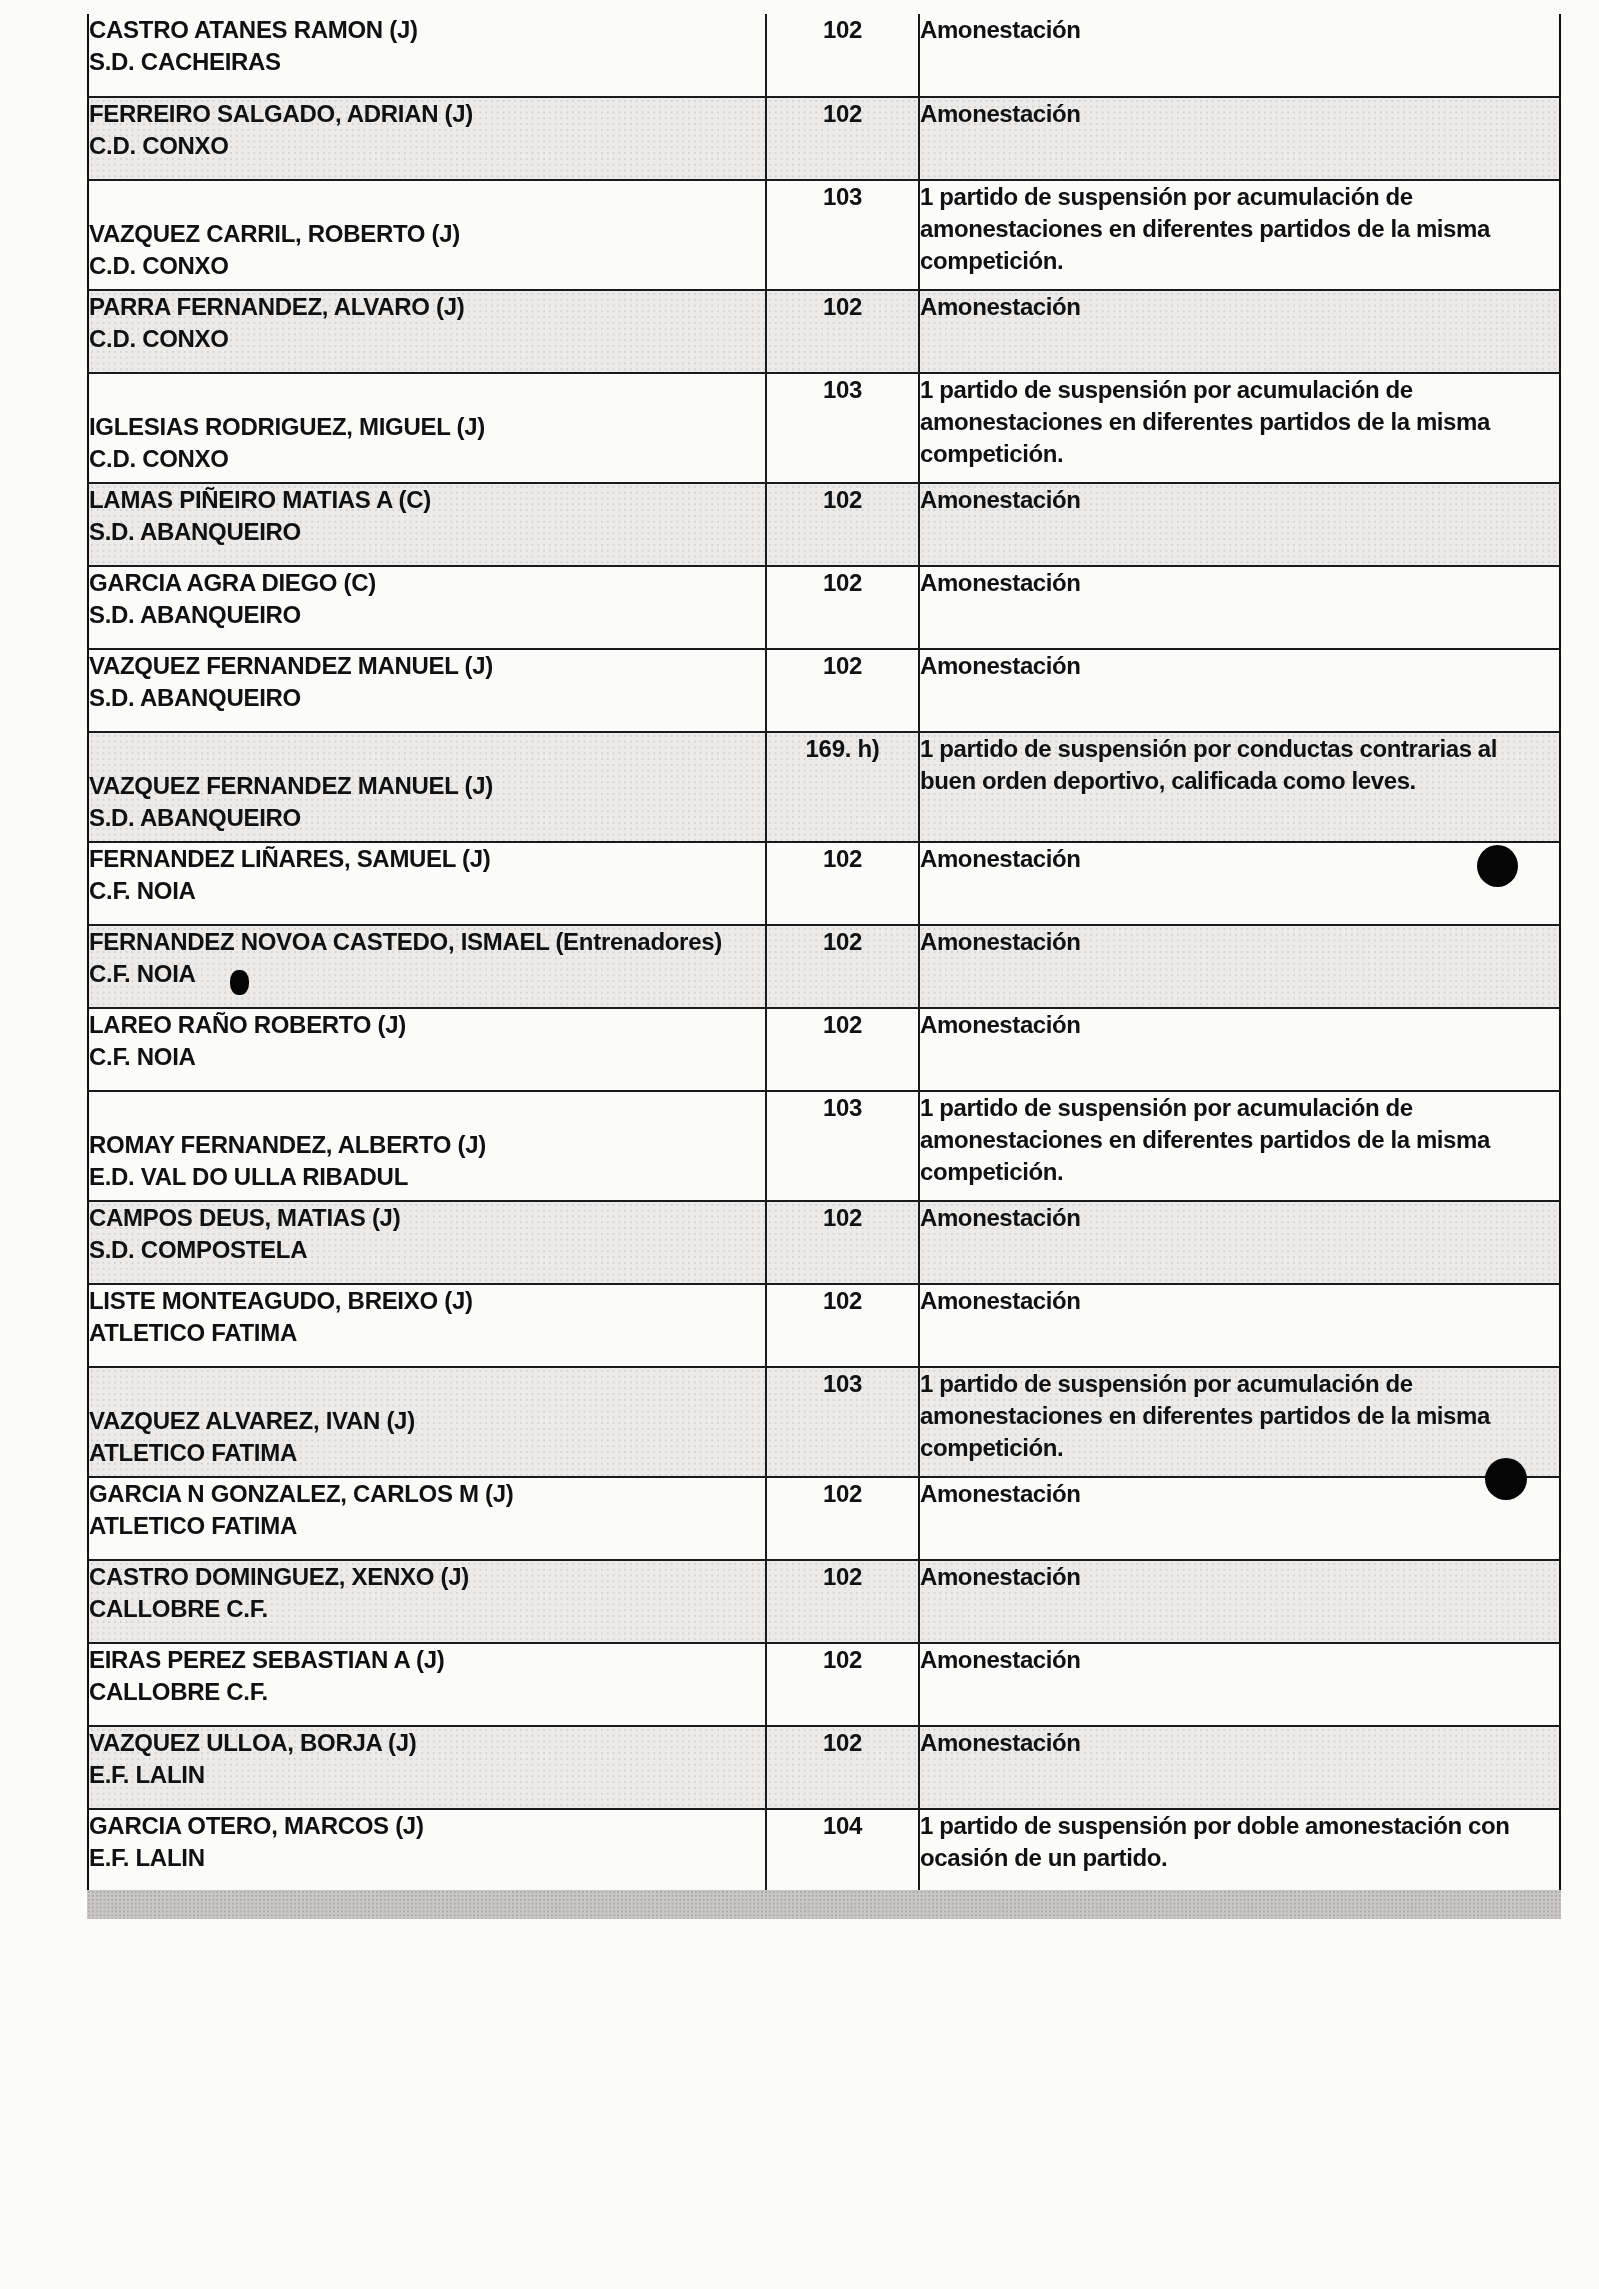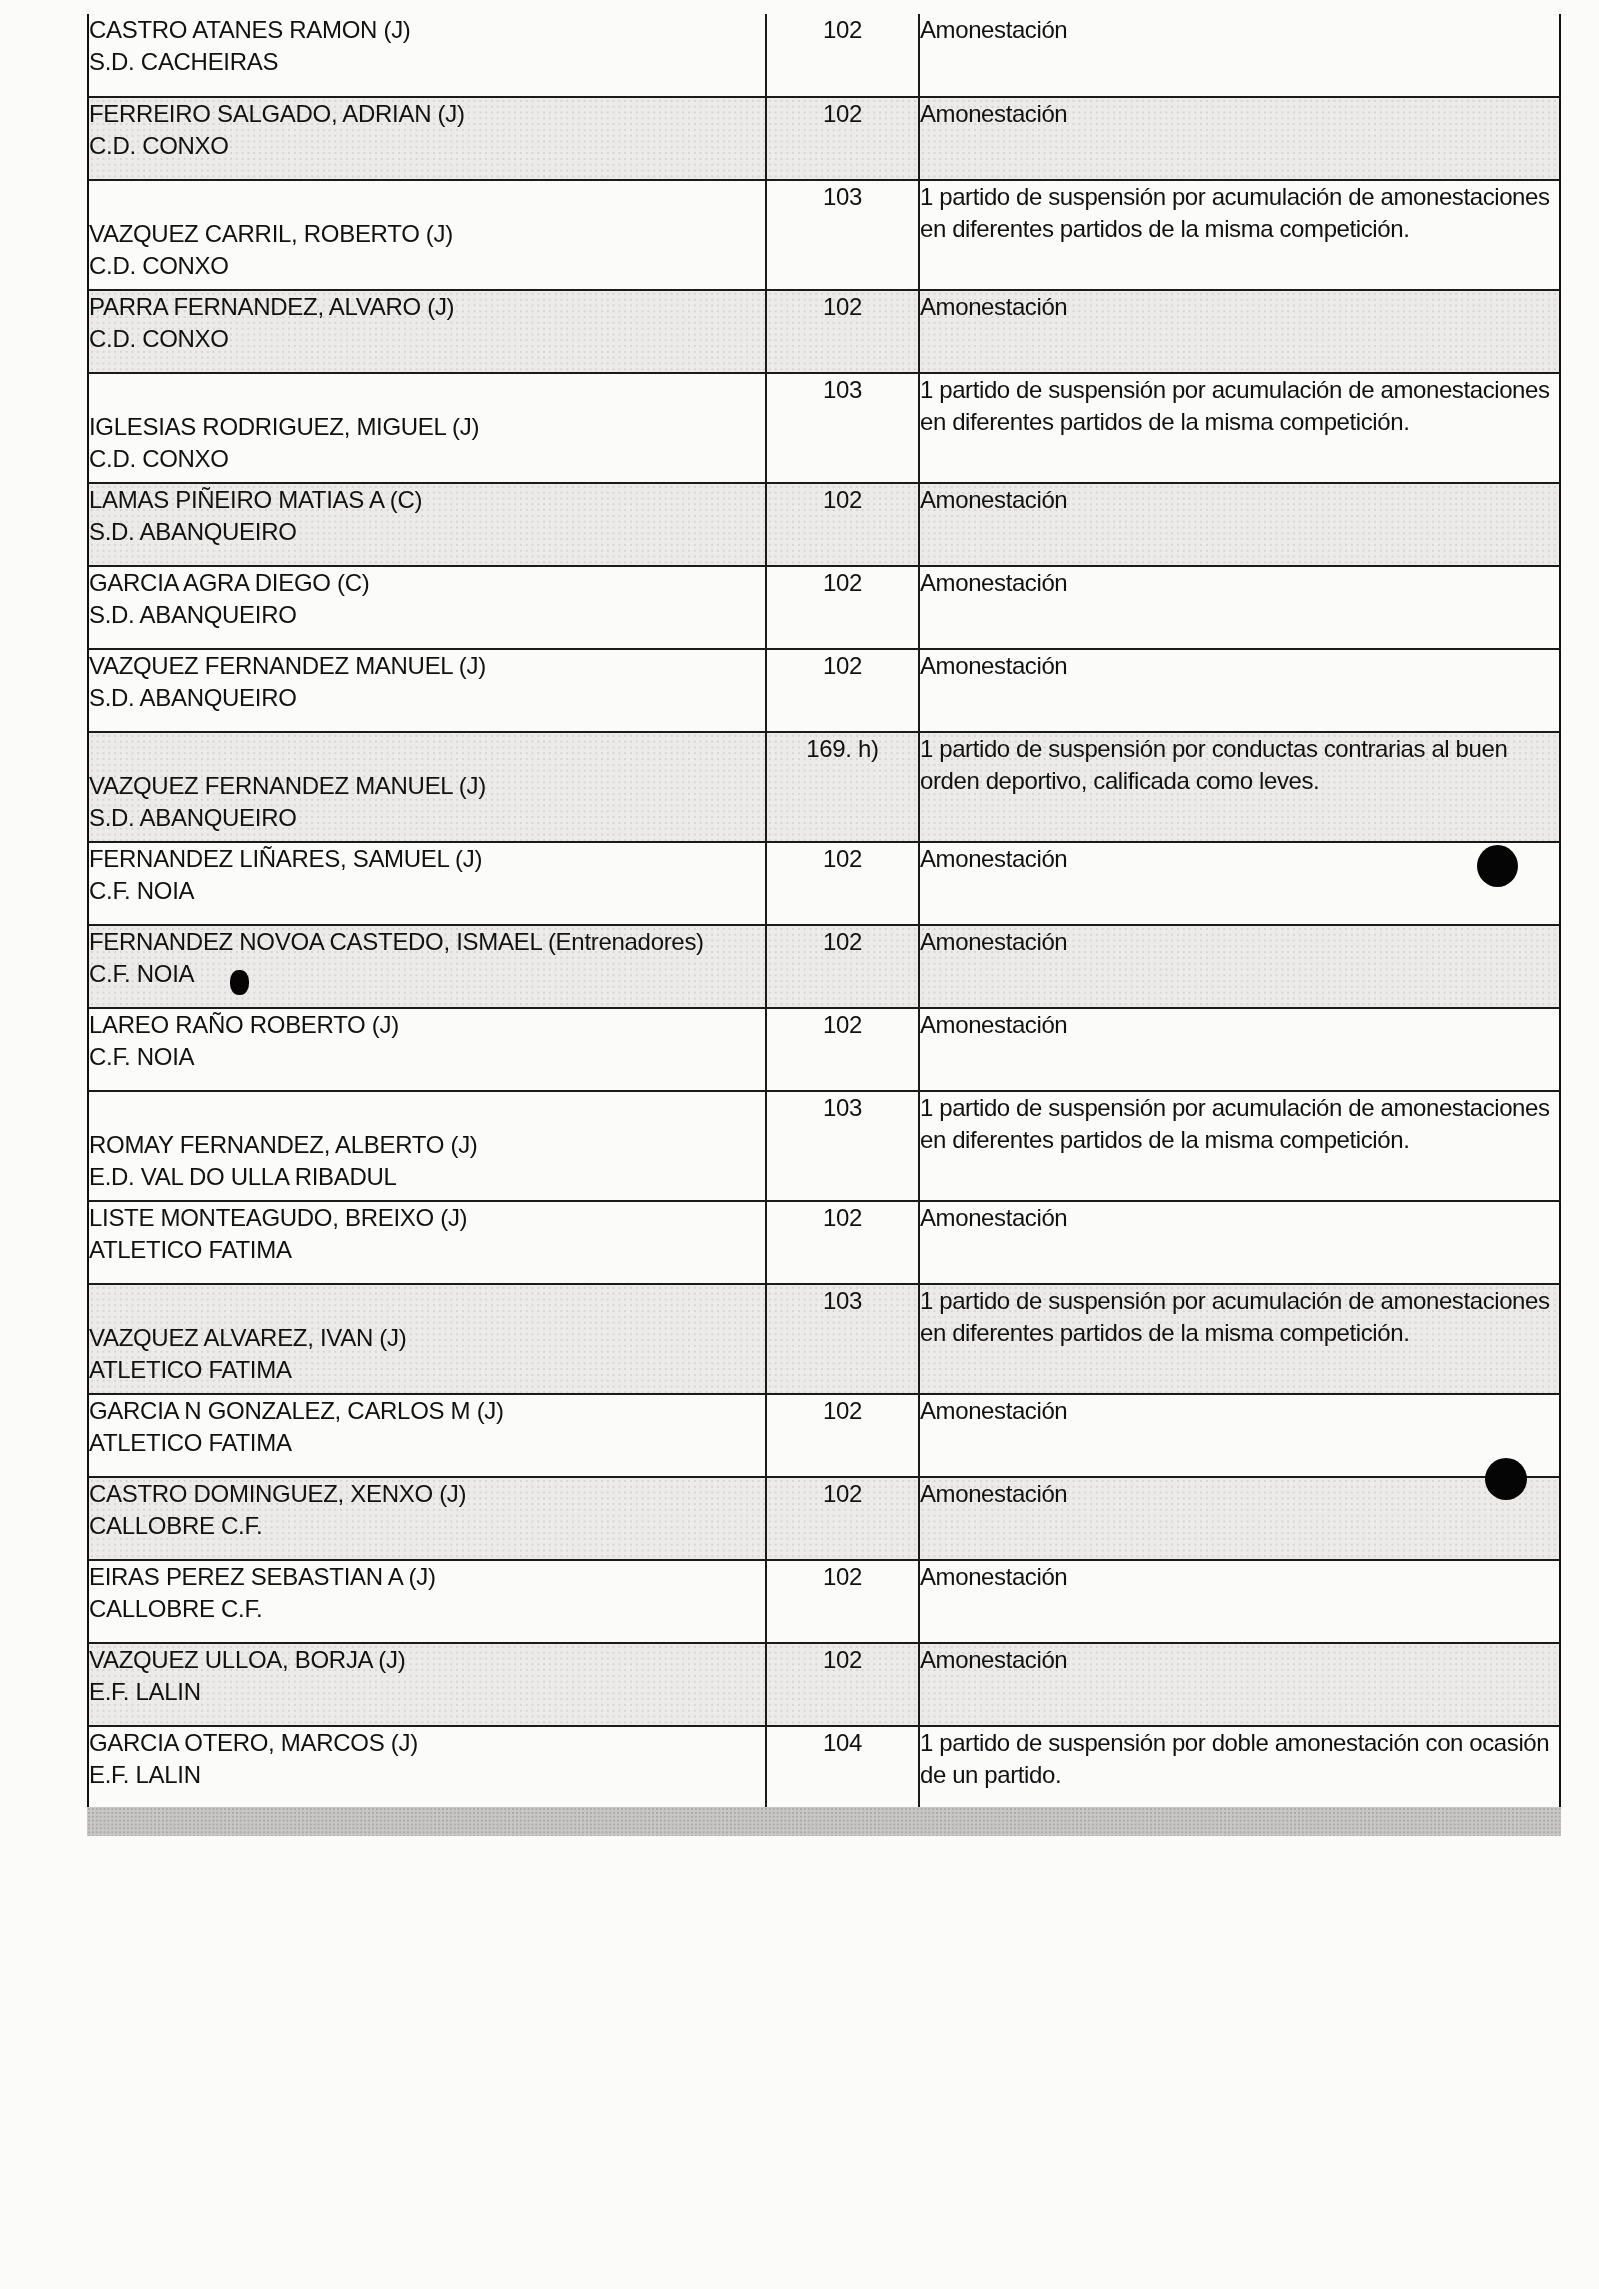--- a/index.html
+++ b/index.html
@@ -8,20 +8,21 @@
       background: #fbfbfa;
       position: relative;
       overflow: hidden;
       font-family: "Liberation Sans", sans-serif;
       color: #111;
     }
     .sheet {
       position: absolute;
       left: 87px; top: 13.5px;
       width: 1474px;
+      font-weight: bold;
     }
     table.sanctions {
       border-collapse: collapse;
       width: 100%;
       table-layout: fixed;
       border-left: 2.9px solid #111;
       border-right: 2.9px solid #111;
     }
     table.sanctions col.c-name { width: 678px; }
     table.sanctions col.c-art { width: 153px; }
@@ -170,20 +171,28 @@
           <td class="sanc">Amonestación</td>
         </tr>
         <tr class="row three">
           <td class="name tall">
             <span class="player">ROMAY FERNANDEZ, ALBERTO (J)</span>
             <span class="club">E.D. VAL DO ULLA RIBADUL</span>
           </td>
           <td class="art">103</td>
           <td class="sanc">1 partido de suspensión por acumulación de amonestaciones en diferentes partidos de la misma competición.</td>
         </tr>
+        <tr class="row shaded">
+          <td class="name">
+            <span class="player">CAMPOS DEUS, MATIAS (J)</span>
+            <span class="club">S.D. COMPOSTELA</span>
+          </td>
+          <td class="art">102</td>
+          <td class="sanc">Amonestación</td>
+        </tr>
         <tr class="row">
           <td class="name">
             <span class="player">LISTE MONTEAGUDO, BREIXO (J)</span>
             <span class="club">ATLETICO FATIMA</span>
           </td>
           <td class="art">102</td>
           <td class="sanc">Amonestación</td>
         </tr>
         <tr class="row three shaded">
           <td class="name tall">

